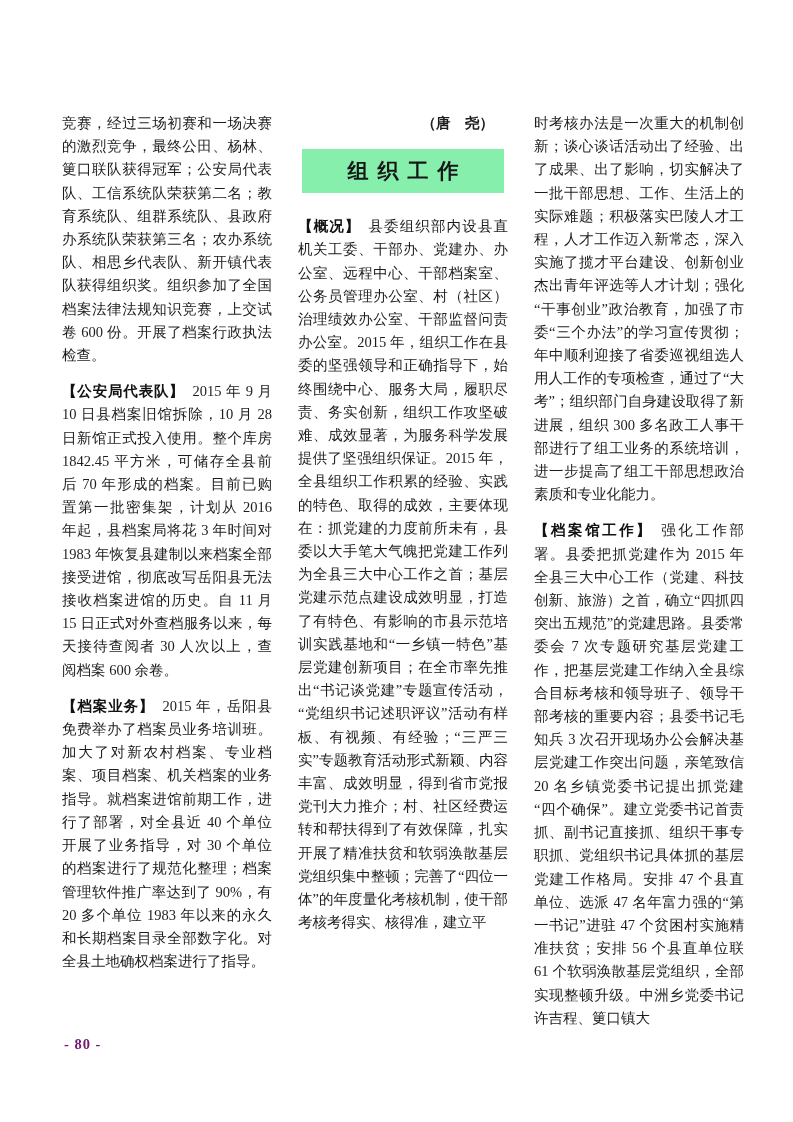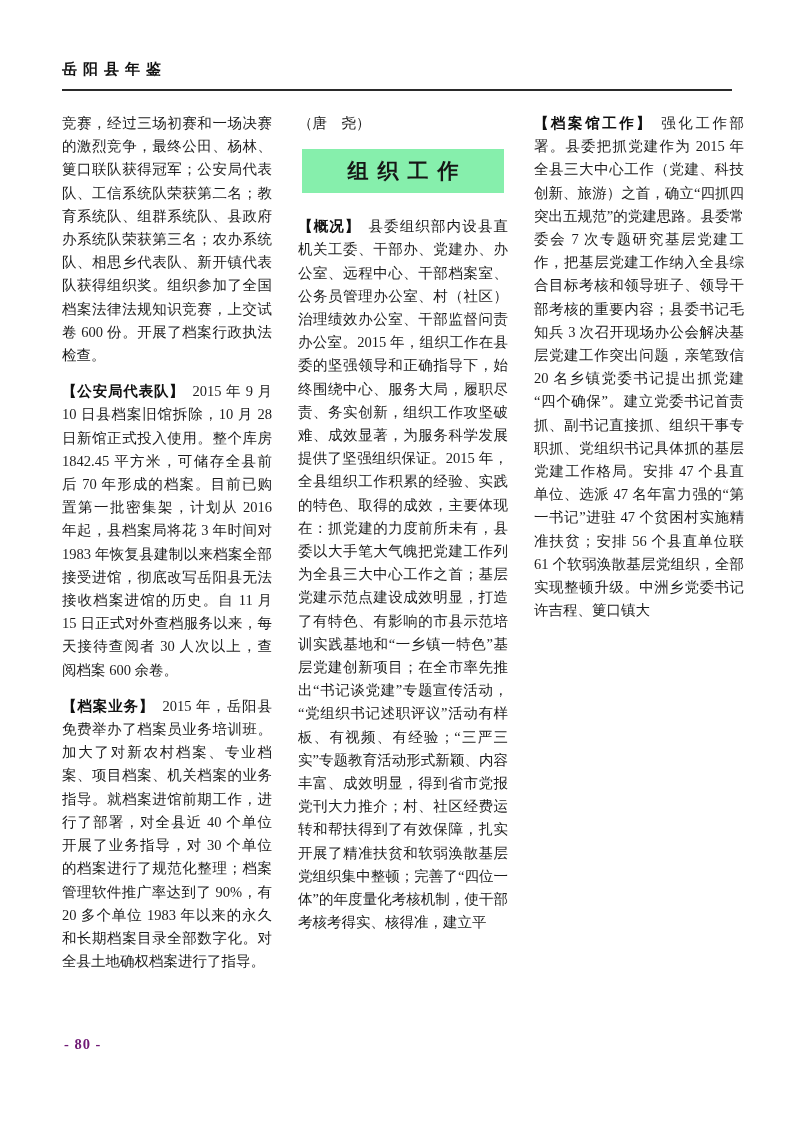--- a/index.html
+++ b/index.html
@@ -48,22 +48,23 @@
   .entry-label {
     font-family:"Liberation Sans","DejaVu Sans",sans-serif;
     font-weight:bold;
     color:#111;
     margin-right:0.55em;
   }
   .byline {
     margin:0 0 14px 0;
     font-size:14.5px;
     line-height:23.2px;
-    text-align:left;
+    text-align:right;
     padding-right:14px;
+    font-weight:bold;
   }
   .section-title-box {
     margin:14px 4px 22px 4px;
     background:#86efac;
     text-align:center;
     font-family:"Liberation Sans","DejaVu Sans",sans-serif;
     font-weight:bold;
     font-size:21px;
     letter-spacing:9px;
     text-indent:9px; 
@@ -77,39 +78,37 @@
     font-weight:bold;
     letter-spacing:1px;
     color:#701a75;
   }
 </style>
 </head>
 <body>
 
 <div class="page">
 
-  <div class="page-header">
-    <span class="yearbook-title">岳阳县年鉴</span>
-  </div>
 
   <div class="content">
 
     <div class="col">
       <p class="body-p cont">竞赛，经过三场初赛和一场决赛的激烈竞争，最终公田、杨林、筻口联队获得冠军；公安局代表队、工信系统队荣获第二名；教育系统队、组群系统队、县政府办系统队荣获第三名；农办系统队、相思乡代表队、新开镇代表队获得组织奖。组织参加了全国档案法律法规知识竞赛，上交试卷 600 份。开展了档案行政执法检查。</p>
       <p class="body-p"><span class="entry-label">【公安局代表队】</span><span>2015 年 9 月 10 日县档案旧馆拆除，10 月 28 日新馆正式投入使用。整个库房 1842.45 平方米，可储存全县前后 70 年形成的档案。目前已购置第一批密集架，计划从 2016 年起，县档案局将花 3 年时间对 1983 年恢复县建制以来档案全部接受进馆，彻底改写岳阳县无法接收档案进馆的历史。自 11 月 15 日正式对外查档服务以来，每天接待查阅者 30 人次以上，查阅档案 600 余卷。</span></p>
       <p class="body-p"><span class="entry-label">【档案业务】</span><span>2015 年，岳阳县免费举办了档案员业务培训班。加大了对新农村档案、专业档案、项目档案、机关档案的业务指导。就档案进馆前期工作，进行了部署，对全县近 40 个单位开展了业务指导，对 30 个单位的档案进行了规范化整理；档案管理软件推广率达到了 90%，有 20 多个单位 1983 年以来的永久和长期档案目录全部数字化。对全县土地确权档案进行了指导。</span></p>
     </div>
 
     <div class="col">
       <p class="byline">（唐　尧）</p>
       <div class="section-title-box">组织工作</div>
       <p class="body-p"><span class="entry-label">【概况】</span><span>县委组织部内设县直机关工委、干部办、党建办、办公室、远程中心、干部档案室、公务员管理办公室、村（社区）治理绩效办公室、干部监督问责办公室。2015 年，组织工作在县委的坚强领导和正确指导下，始终围绕中心、服务大局，履职尽责、务实创新，组织工作攻坚破难、成效显著，为服务科学发展提供了坚强组织保证。2015 年，全县组织工作积累的经验、实践的特色、取得的成效，主要体现在：抓党建的力度前所未有，县委以大手笔大气魄把党建工作列为全县三大中心工作之首；基层党建示范点建设成效明显，打造了有特色、有影响的市县示范培训实践基地和“一乡镇一特色”基层党建创新项目；在全市率先推出“书记谈党建”专题宣传活动，“党组织书记述职评议”活动有样板、有视频、有经验；“三严三实”专题教育活动形式新颖、内容丰富、成效明显，得到省市党报党刊大力推介；村、社区经费运转和帮扶得到了有效保障，扎实开展了精准扶贫和软弱涣散基层党组织集中整顿；完善了“四位一体”的年度量化考核机制，使干部考核考得实、核得准，建立平</span></p>
     </div>
 
     <div class="col">
+      <p class="body-p cont">时考核办法是一次重大的机制创新；谈心谈话活动出了经验、出了成果、出了影响，切实解决了一批干部思想、工作、生活上的实际难题；积极落实巴陵人才工程，人才工作迈入新常态，深入实施了揽才平台建设、创新创业杰出青年评选等人才计划；强化“干事创业”政治教育，加强了市委“三个办法”的学习宣传贯彻；年中顺利迎接了省委巡视组选人用人工作的专项检查，通过了“大考”；组织部门自身建设取得了新进展，组织 300 多名政工人事干部进行了组工业务的系统培训，进一步提高了组工干部思想政治素质和专业化能力。</p>
       <p class="body-p"><span class="entry-label">【档案馆工作】</span><span>强化工作部署。县委把抓党建作为 2015 年全县三大中心工作（党建、科技创新、旅游）之首，确立“四抓四突出五规范”的党建思路。县委常委会 7 次专题研究基层党建工作，把基层党建工作纳入全县综合目标考核和领导班子、领导干部考核的重要内容；县委书记毛知兵 3 次召开现场办公会解决基层党建工作突出问题，亲笔致信 20 名乡镇党委书记提出抓党建“四个确保”。建立党委书记首责抓、副书记直接抓、组织干事专职抓、党组织书记具体抓的基层党建工作格局。安排 47 个县直单位、选派 47 名年富力强的“第一书记”进驻 47 个贫困村实施精准扶贫；安排 56 个县直单位联 61 个软弱涣散基层党组织，全部实现整顿升级。中洲乡党委书记许吉程、筻口镇大</span></p>
     </div>
 
   </div>
 
   <div class="page-number">- 80 -</div>
 
 </div>
 
 </body></html>

